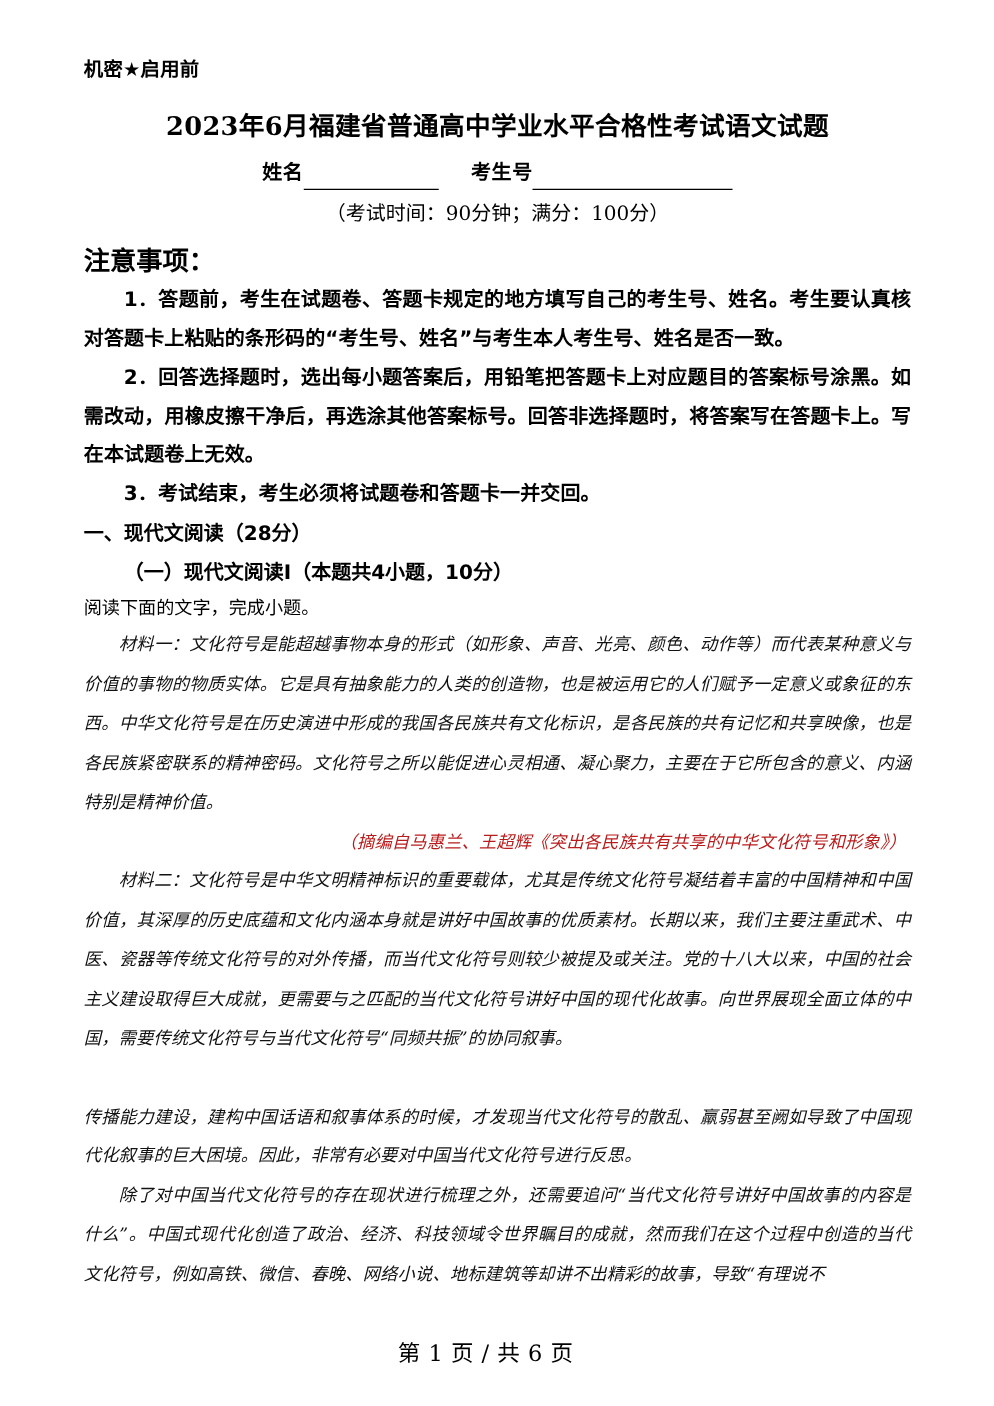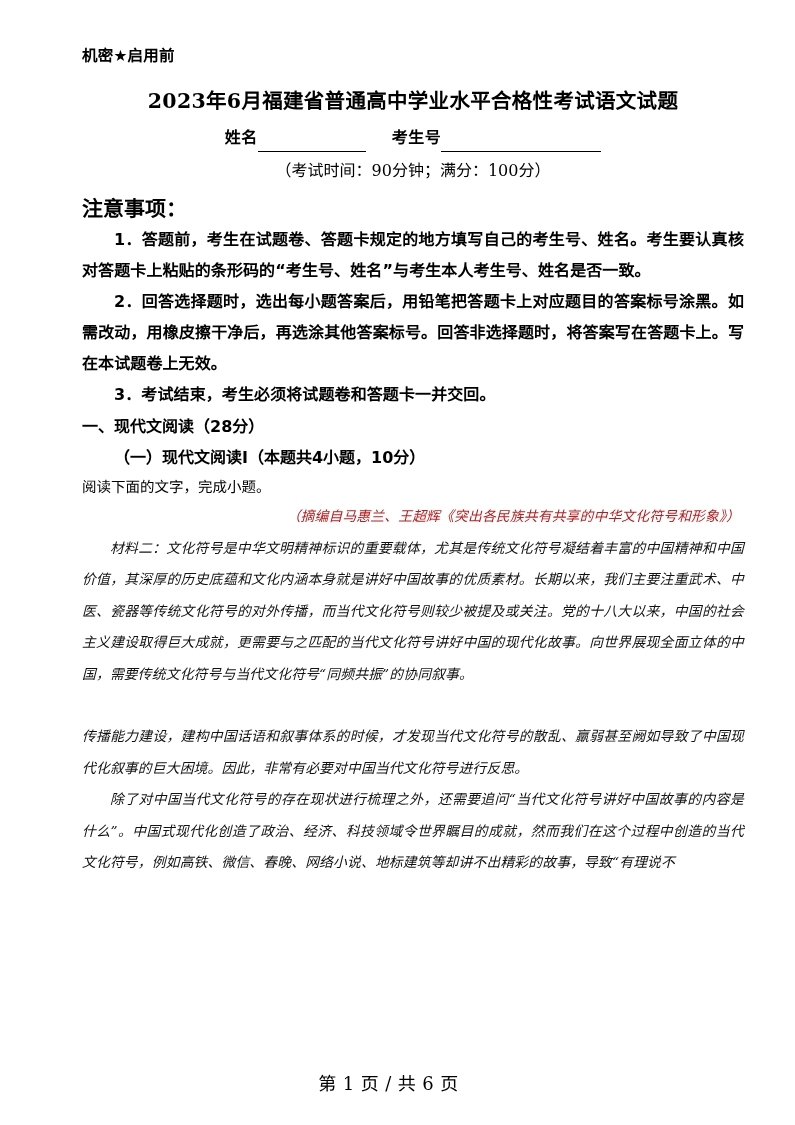--- a/index.html
+++ b/index.html
@@ -17,21 +17,21 @@
     position: relative;
     width: 795px;
     height: 1125px;
     margin: 0 auto;
     background: #ffffff;
     overflow: hidden;
     box-sizing: border-box;
   }
   .sheet {
     position: absolute;
-    left: 82px;
+    left: 67px;
     top: 0;
     width: 662px;
     height: 990px;
   }
 
   
   .confidential {
     font-family: "DejaVu Sans", "Liberation Sans", sans-serif;
     font-weight: bold;
     font-size: 15.5px;
@@ -189,20 +189,21 @@
     <div class="notice-item">2．回答选择题时，选出每小题答案后，用铅笔把答题卡上对应题目的答案标号涂黑。如需改动，用橡皮擦干净后，再选涂其他答案标号。回答非选择题时，将答案写在答题卡上。写在本试题卷上无效。</div>
 
     <div class="notice-item">3．考试结束，考生必须将试题卷和答题卡一并交回。</div>
 
     <div class="section-heading">一、现代文阅读（28分）</div>
 
     <div class="subsection-heading">（一）现代文阅读Ⅰ（本题共4小题，10分）</div>
 
     <div class="instruction">阅读下面的文字，完成小题。</div>
 
+    <div class="passage">材料一：文化符号是能超越事物本身的形式（如形象、声音、光亮、颜色、动作等）而代表某种意义与价值的事物的物质实体。它是具有抽象能力的人类的创造物，也是被运用它的人们赋予一定意义或象征的东西。中华文化符号是在历史演进中形成的我国各民族共有文化标识，是各民族的共有记忆和共享映像，也是各民族紧密联系的精神密码。文化符号之所以能促进心灵相通、凝心聚力，主要在于它所包含的意义、内涵特别是精神价值。</div>
 
     <div class="source-line">（摘编自马惠兰、王超辉《突出各民族共有共享的中华文化符号和形象》）</div>
 
     <div class="passage">材料二：文化符号是中华文明精神标识的重要载体，尤其是传统文化符号凝结着丰富的中国精神和中国价值，其深厚的历史底蕴和文化内涵本身就是讲好中国故事的优质素材。长期以来，我们主要注重武术、中医、瓷器等传统文化符号的对外传播，而当代文化符号则较少被提及或关注。党的十八大以来，中国的社会主义建设取得巨大成就，更需要与之匹配的当代文化符号讲好中国的现代化故事。向世界展现全面立体的中国，需要传统文化符号与当代文化符号“同频共振”的协同叙事。</div>
 
 
     <div class="passage no-indent spaced">传播能力建设，建构中国话语和叙事体系的时候，才发现当代文化符号的散乱、羸弱甚至阙如导致了中国现代化叙事的巨大困境。因此，非常有必要对中国当代文化符号进行反思。</div>
 
     <div class="passage">除了对中国当代文化符号的存在现状进行梳理之外，还需要追问“当代文化符号讲好中国故事的内容是什么”。中国式现代化创造了政治、经济、科技领域令世界瞩目的成就，然而我们在这个过程中创造的当代文化符号，例如高铁、微信、春晚、网络小说、地标建筑等却讲不出精彩的故事，导致“有理说不</div>
 

